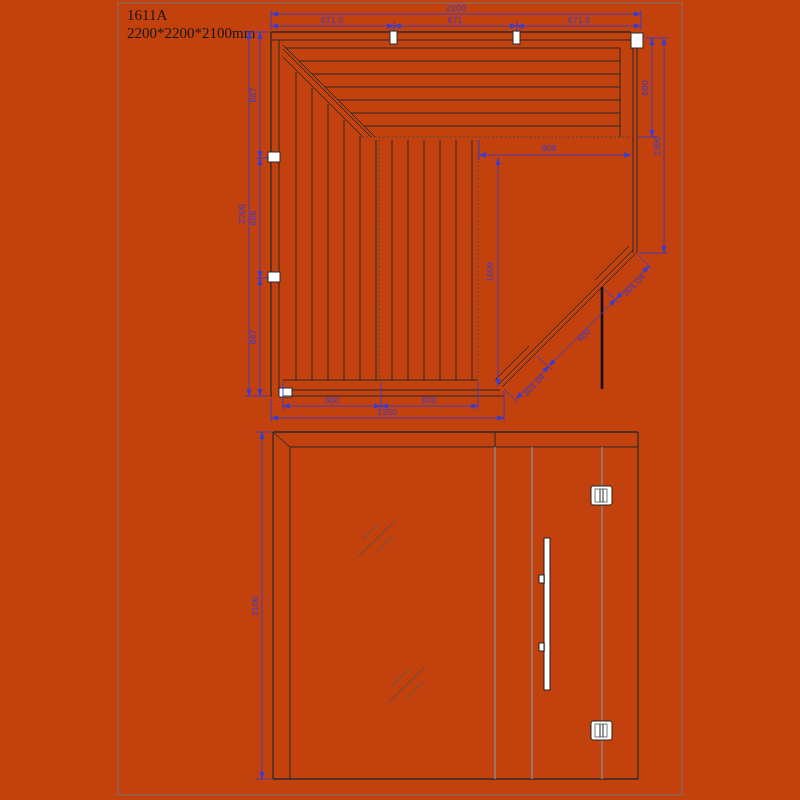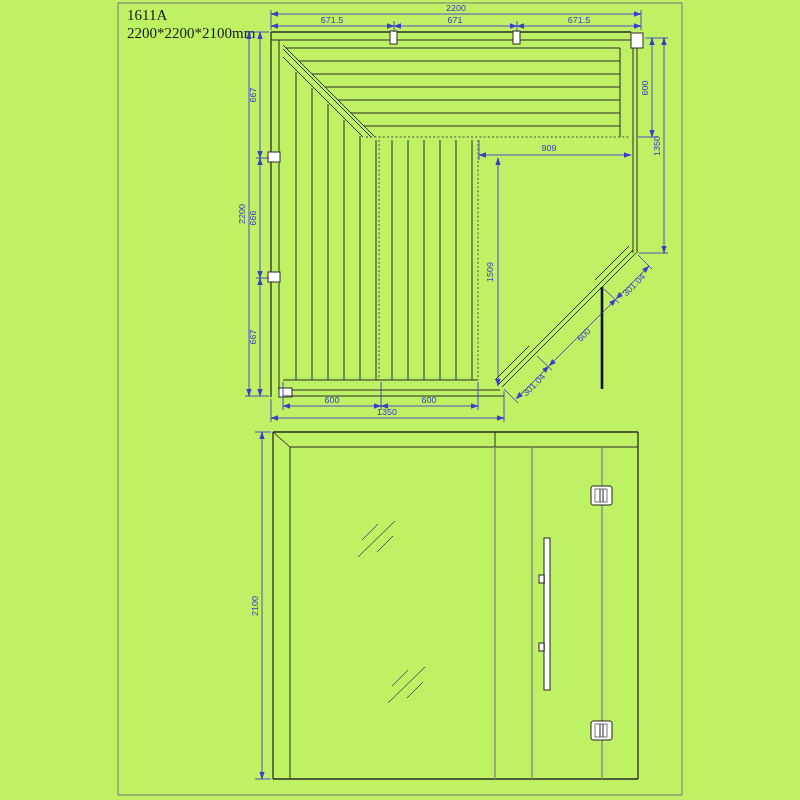--- a/index.html
+++ b/index.html
@@ -1,16 +1,16 @@
 <!DOCTYPE html>
 <html><head>
 <meta charset="utf-8">
 <style>
   html,body{margin:0;padding:0;background:#fff;}
-  .stage{width:800px;height:800px;position:relative;background:#bef264;}
+  .stage{width:800px;height:800px;position:relative;background:#c2410c;}
   svg{display:block;}
   .ln{stroke:#2b2b2b;stroke-width:1;fill:none;}
   .lnw{stroke:#2b2b2b;stroke-width:1.3;fill:none;}
   .gray{stroke:#8a8a8a;stroke-width:1.4;fill:none;}
   .dot{stroke:#4a4a4a;stroke-width:1;fill:none;stroke-dasharray:2 2.2;}
   .dim{stroke:#3d3dcd;stroke-width:0.9;fill:none;}
   .dimtxt{fill:#3d3dcd;font:9px "Liberation Sans",sans-serif;}
   .titletxt{fill:#161616;font:15px "Liberation Serif",serif;}
   .white{fill:#fff;}
   .thick{stroke:#111;stroke-width:2.6;fill:none;}

